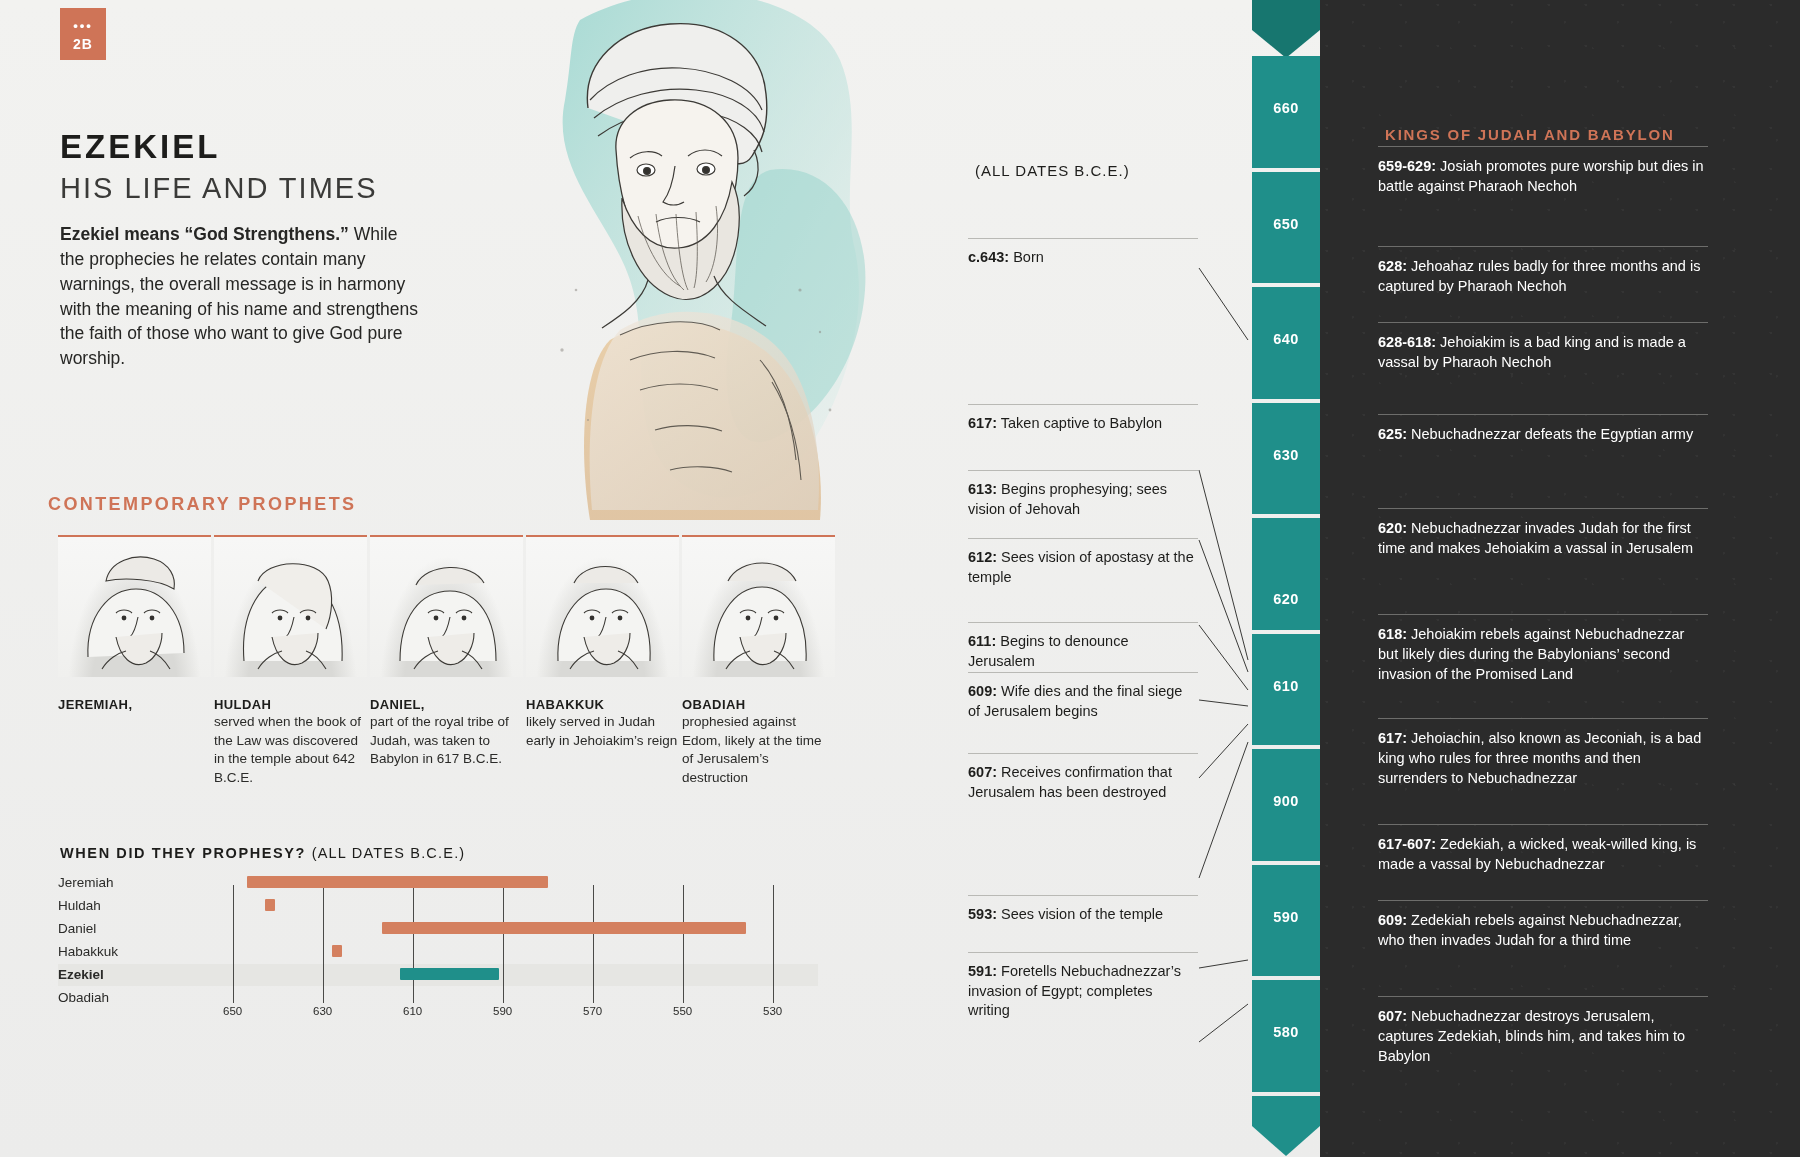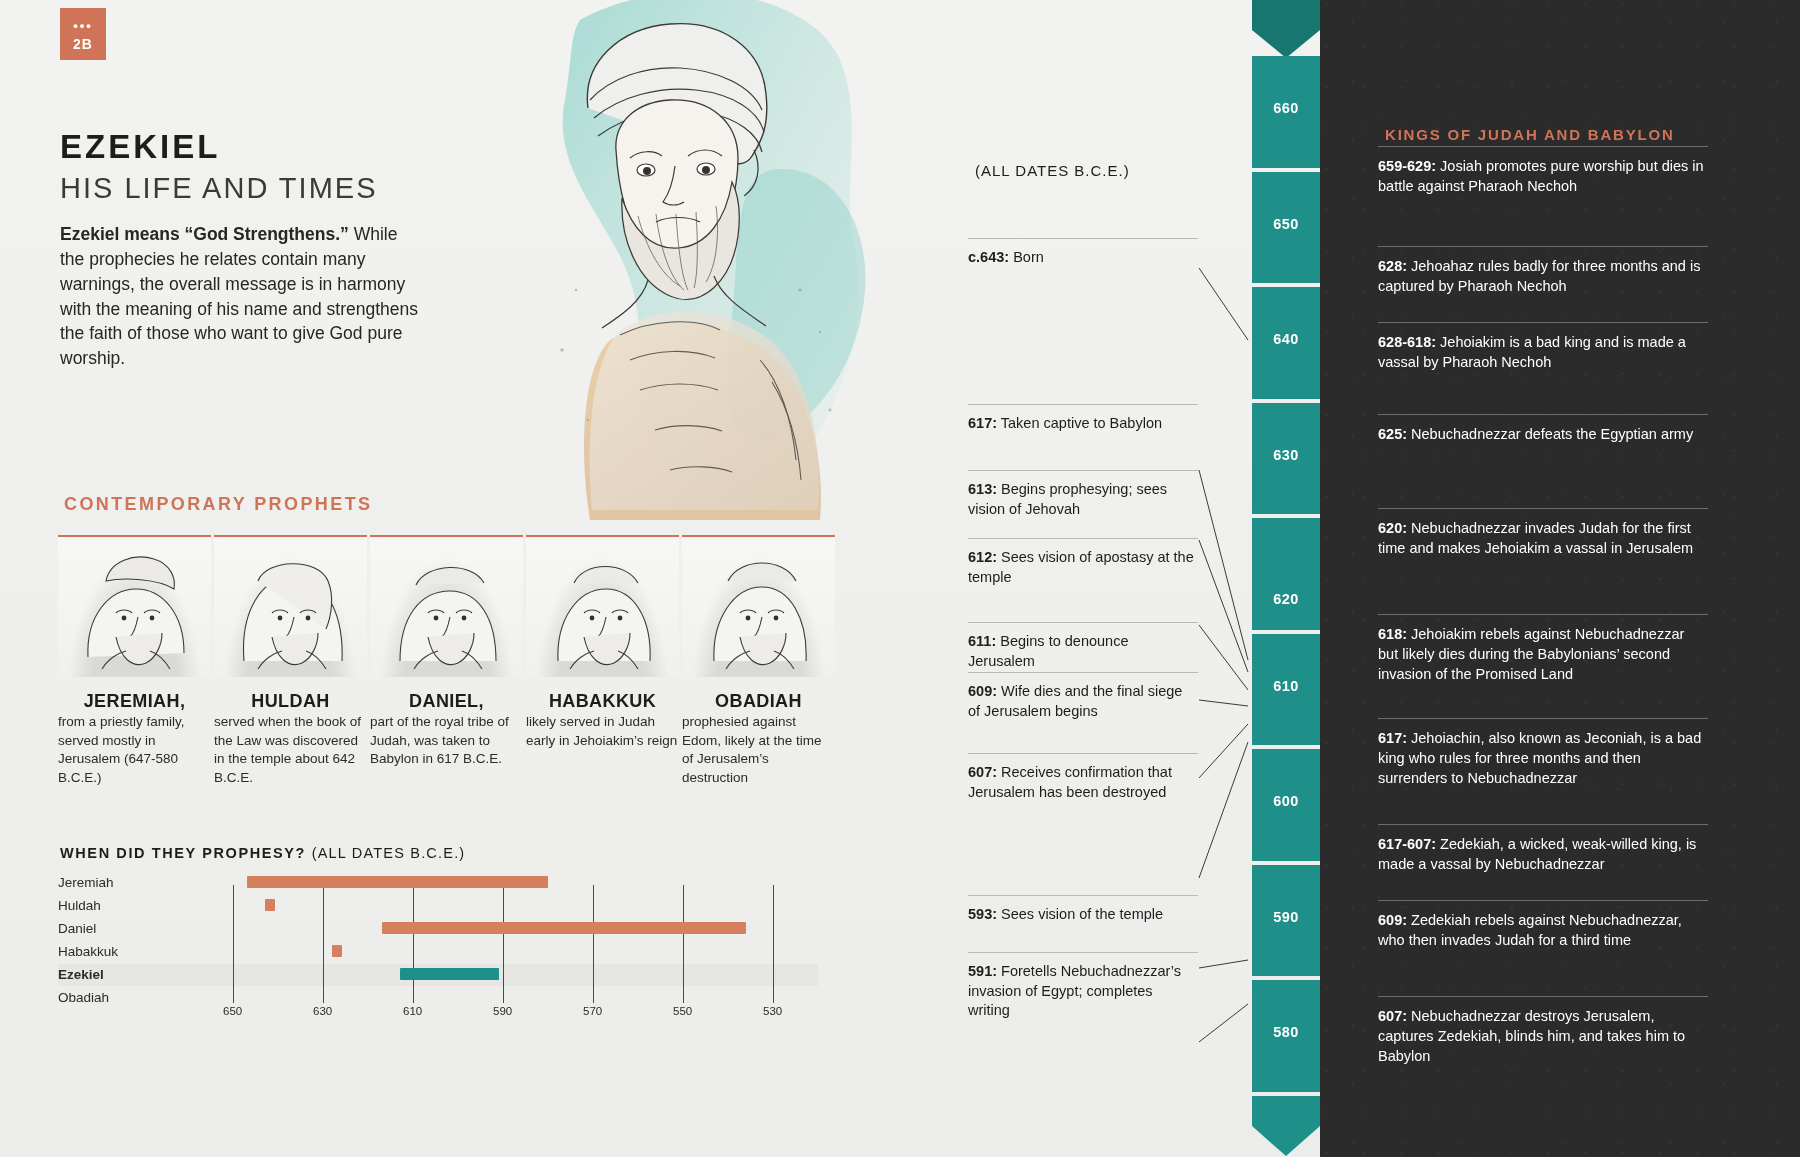--- a/index.html
+++ b/index.html
@@ -65,21 +65,21 @@
   }
   .lead b { font-weight: bold; }
 
   .section-head {
     position: absolute;
     font-size: 18px;
     font-weight: bold;
     letter-spacing: 2.4px;
     color: #cf7457;
   }
-  #contemporary-head { left:64px; top:494px; }
+  #contemporary-head { left:48px; top:494px; }
 
   .prophets {
     position:absolute; left:58px; top:535px;
     display:flex; gap:0px;
   }
   .prophet {
     width: 153px;
     margin-right: 3px;
     border-top: 2px solid #cf7457;
     padding-top: 0px;
@@ -87,22 +87,22 @@
   .prophet .portrait {
     width: 153px; height: 140px;
     background:
       radial-gradient(ellipse at 50% 115%, #d9d9d6 0%, #d9d9d6 40%, rgba(217,217,214,0) 62%),
       linear-gradient(180deg,#f7f7f6 0%, #f0f0ee 100%);
     position: relative;
     overflow: hidden;
   }
   .prophet .portrait svg { position:absolute; left:0; top:0; }
   .prophet .pname {
-    font-size: 18px; font-weight: bold; color:#1d1d1b;
-    margin-top: 14px; letter-spacing:0.4px;text-align:center;
+    font-size: 13px; font-weight: bold; color:#1d1d1b;
+    margin-top: 20px; letter-spacing:0.4px;
   }
   .prophet .pdesc {
     font-size: 13.5px; color:#2b2b29; line-height:1.38; margin-top:1px;
   }
 
   #when-head {
     position:absolute; left:60px; top:845px;
     font-size:14.5px; font-weight:bold; letter-spacing:1.6px; color:#1d1d1b;
   }
   #when-head .sub { font-weight: normal; letter-spacing:1.2px; }
@@ -294,21 +294,20 @@
       <circle cx="66" cy="81" r="2.4" fill="#33312e"></circle>
       <circle cx="94" cy="81" r="2.4" fill="#33312e"></circle>
       <path d="M80,80 C78,90 76,96 72,100 C76,103 84,103 88,100" stroke="#3c3a36"></path>
       <path d="M58,100 C62,120 74,132 88,126 C98,121 104,108 104,96" stroke="#3c3a36" fill="#eeece8"></path>
       <path d="M44,132 C50,122 60,116 68,114" stroke="#3c3a36"></path>
       <path d="M112,132 C106,122 98,116 92,114" stroke="#3c3a36"></path>
     </g>
   </svg>
         </div>
      <div class="pname">JEREMIAH,</div>
-     <div class="pdesc">from a priestly family, served mostly in Jerusalem (647-580 B.C.E.)</div>
       </div>
       <div class="prophet">
         <div class="portrait">
           <svg width="153" height="140" viewBox="0 0 153 140">
     <g stroke-width="1.1" fill="none">
       <path d="M30,124 C26,74 48,40 78,40 C110,40 130,74 128,124" fill="#f4f4f2" stroke="#3c3a36"></path>
      <path d="M44,44 C52,22 104,20 114,44 C120,58 118,78 112,92" fill="#f0eeea" stroke="#3c3a36"></path>
       <path d="M58,76 C62,72 70,72 74,76" stroke="#3c3a36"></path>
       <path d="M86,76 C90,72 98,72 102,76" stroke="#3c3a36"></path>
       <circle cx="66" cy="81" r="2.4" fill="#33312e"></circle>
@@ -467,21 +466,21 @@
       <div class="tl-lbl" style="top: 215.556px;">650</div>
       <div class="tl-seg" style="top: 287.111px; height: 111.556px; background: rgb(31, 143, 138);"></div>
       <div class="tl-lbl" style="top: 331.111px;">640</div>
       <div class="tl-seg" style="top: 402.667px; height: 111.556px; background: rgb(31, 143, 138);"></div>
       <div class="tl-lbl" style="top: 446.667px;">630</div>
       <div class="tl-seg" style="top: 518.222px; height: 111.556px; background: rgb(31, 143, 138);"></div>
       <div class="tl-lbl" style="top: 591px;">620</div>
       <div class="tl-seg" style="top: 633.778px; height: 111.556px; background: rgb(31, 143, 138);"></div>
       <div class="tl-lbl" style="top: 677.778px;">610</div>
       <div class="tl-seg" style="top: 749.333px; height: 111.556px; background: rgb(31, 143, 138);"></div>
-      <div class="tl-lbl" style="top: 793.333px;">600</div>
+      <div class="tl-lbl" style="top: 793.333px;">900</div>
       <div class="tl-seg" style="top: 864.889px; height: 111.556px; background: rgb(31, 143, 138);"></div>
       <div class="tl-lbl" style="top: 908.889px;">590</div>
       <div class="tl-seg" style="top: 980.444px; height: 111.556px; background: rgb(31, 143, 138);"></div>
       <div class="tl-lbl" style="top: 1024.44px;">580</div>
       <div class="tl-cap" style="top: 1096px;"><svg width="68" height="61" viewBox="0 0 68 61">
           <polygon points="0,0 68,0 68,30 34,60 0,30" fill="#1f8f8a"></polygon>
         </svg></div>
     </div>
 
   <div class="rightpanel"></div>

